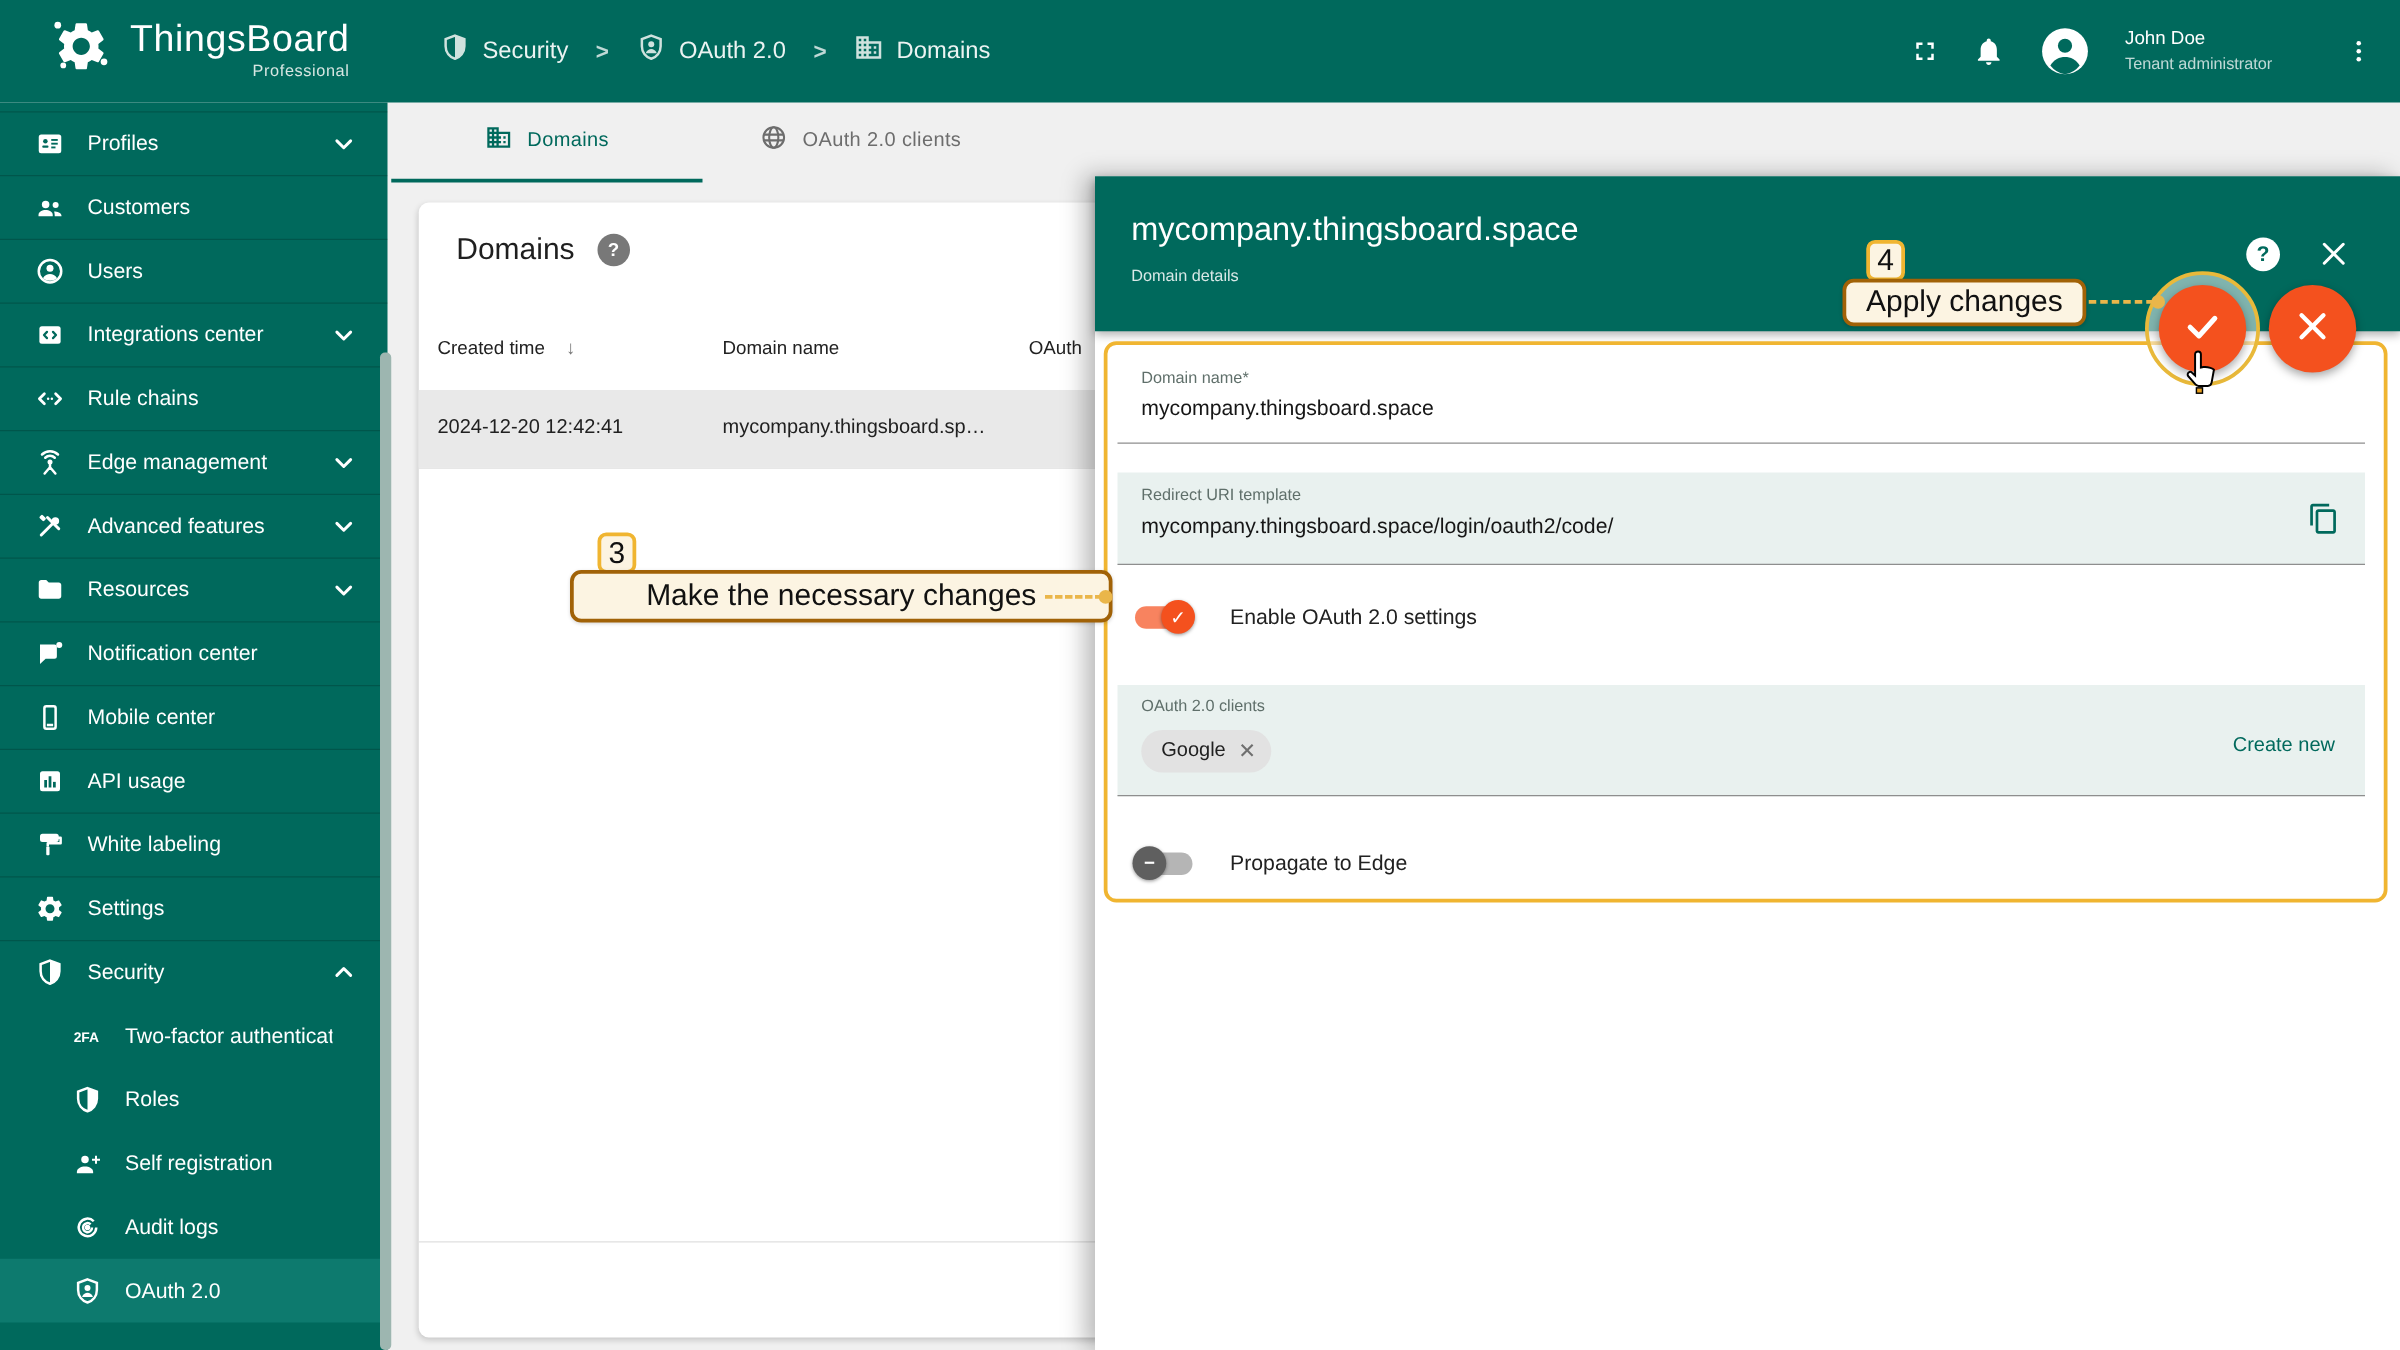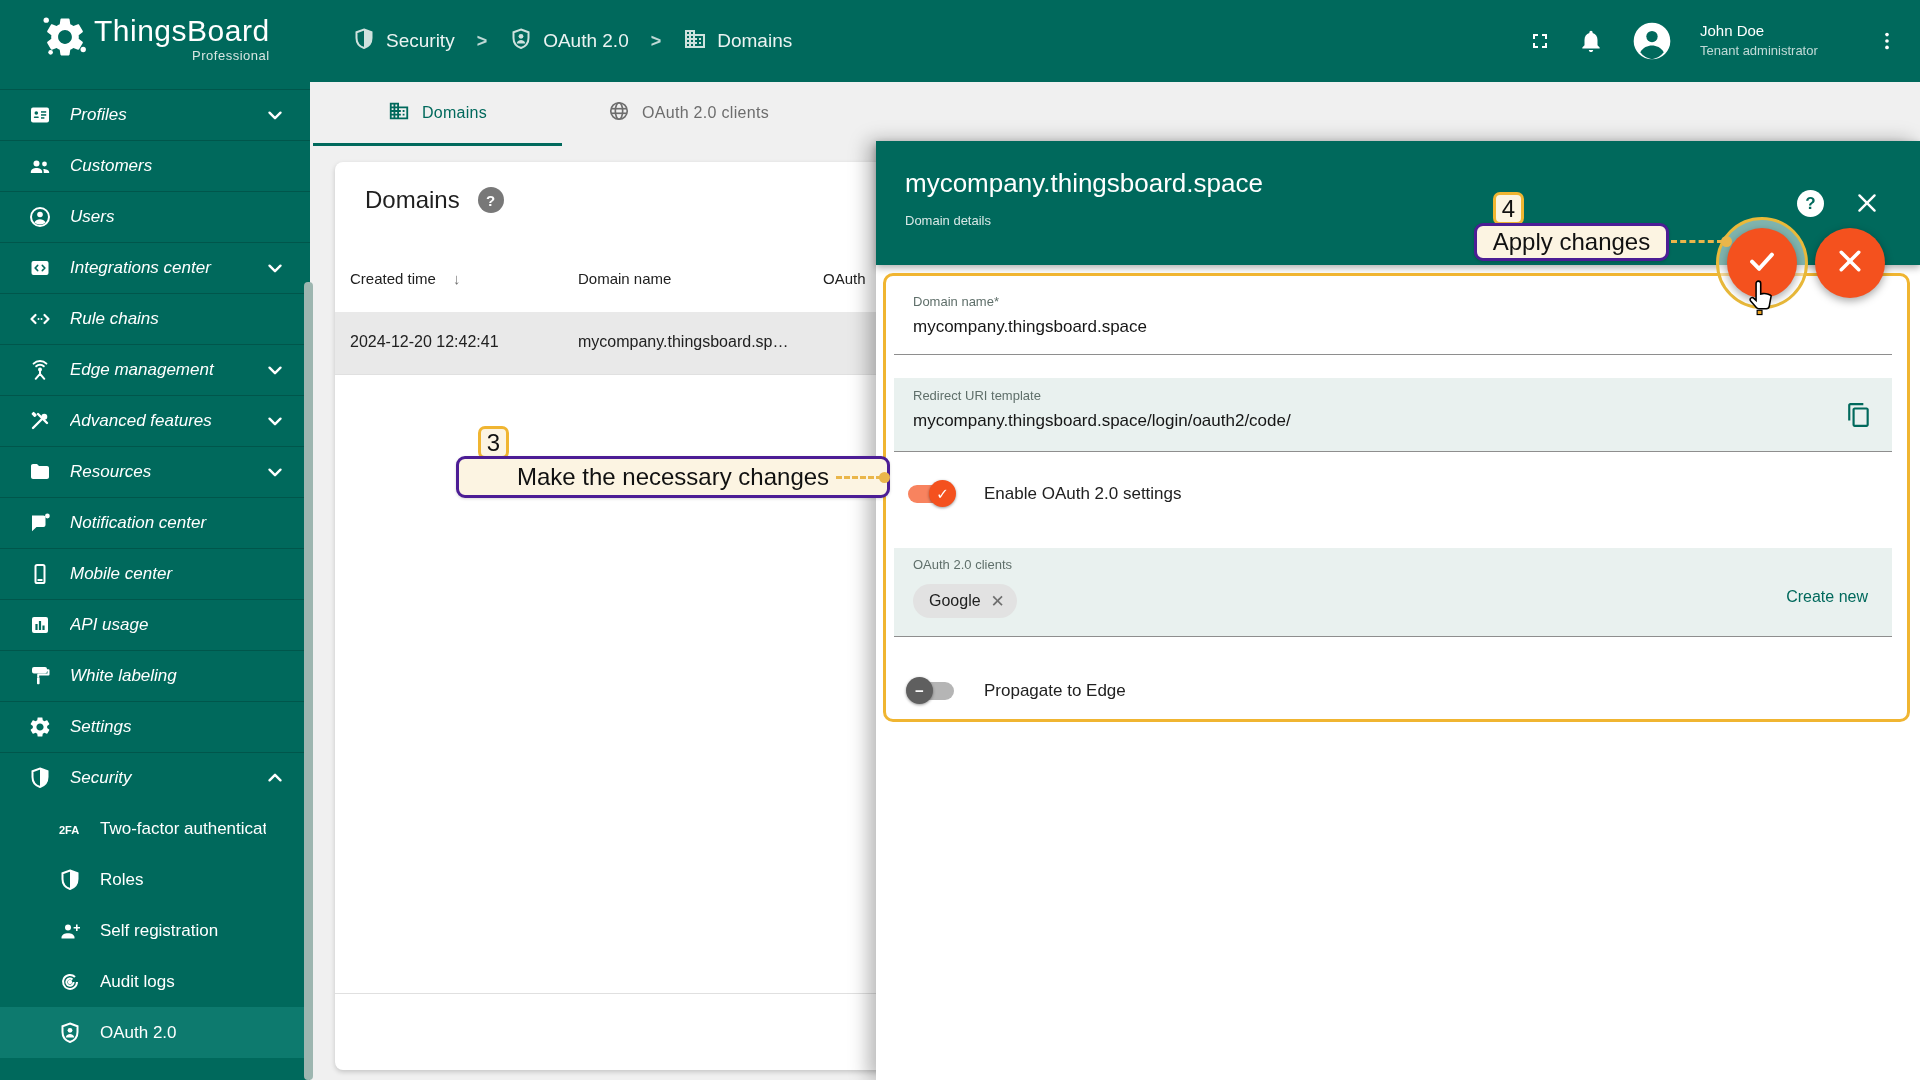--- a/index.html
+++ b/index.html
@@ -2,36 +2,36 @@
 <html><head>
 <meta charset="utf-8">
 <style>
   html,body{margin:0;padding:0;background:#222;}
   *{box-sizing:border-box;font-family:"Liberation Sans","DejaVu Sans",sans-serif;}
   .stage{position:relative;width:1920px;height:1080px;overflow:hidden;background:#f0f0f0;}
 
   
   .topbar{position:absolute;left:0;top:0;width:1920px;height:82px;background:#00695c;z-index:30;display:flex;align-items:center;}
   .logo{position:absolute;left:42px;top:14px;display:flex;align-items:center;}
-  .logo-text{margin-left:6px;}
+  .logo-text{margin-left:16px;}
   .logo-title{color:#fff;font-size:30px;font-weight:500;letter-spacing:.5px;line-height:32px;}
   .logo-sub{color:#d7e6e2;font-size:13px;text-align:right;letter-spacing:.5px;margin-top:1px;}
   .crumbs{position:absolute;left:352px;top:0;height:82px;display:flex;align-items:center;gap:14px;}
   .crumb{display:flex;align-items:center;gap:10px;color:rgba(255,255,255,.92);font-size:19px;}
   .crumb-sep{color:rgba(255,255,255,.75);font-size:18px;font-weight:700;margin:0 8px;}
   .top-right{position:absolute;right:22px;top:0;height:82px;display:flex;align-items:center;gap:26px;}
   .user-block{display:flex;flex-direction:column;line-height:20px;min-width:150px;}
   .user-name{color:#fff;font-size:15px;}
   .user-role{color:rgba(255,255,255,.75);font-size:13px;}
   .icon-btn{display:flex;align-items:center;justify-content:center;cursor:pointer;}
 
   
   .sidebar{position:absolute;left:0;top:82px;width:310px;height:998px;background:#00695c;z-index:25;}
   .srow{position:absolute;left:0;width:310px;height:51px;display:flex;align-items:center;cursor:pointer;}
-  .srow.toplevel{border-top:1px solid rgba(0,0,0,.18);font-style:italic;}
+  .srow.toplevel{border-top:1px solid rgba(0,0,0,.18);}
   .srow .sic{position:absolute;left:28px;width:24px;height:24px;display:flex;align-items:center;justify-content:center;}
   .srow.sub .sic{left:58px;}
   .slbl{position:absolute;left:70px;right:44px;color:#fff;font-size:17px;white-space:nowrap;overflow:hidden;}
   .srow.sub .slbl{left:100px;}
   .chev{position:absolute;right:24px;width:22px;height:22px;}
   .srow.active{background:#0d7a6e;}
   .side-thumb{position:absolute;left:304px;top:282px;width:9px;height:798px;background:#9db6b0;border-radius:4px;z-index:26;}
 
   
   .tabbar{position:absolute;left:310px;top:82px;width:1610px;height:64px;background:#f0f0f0;z-index:5;}
@@ -82,21 +82,21 @@
   .switch.off .track{background:#b5b5b5;}
   .switch.off .knob{left:-2px;background:#5f5f5f;}
   .clients-box{position:absolute;left:8px;top:272px;width:998px;height:89px;background:#e9f1ef;border-bottom:1px solid #8e8e8e;}
   .clients-box .flabel{position:absolute;left:19px;top:9px;font-size:13px;color:#5f6f6a;}
   .chip{position:absolute;left:19px;top:36px;height:34px;padding:0 12px 0 16px;background:#e2e2e2;border-radius:17px;display:flex;align-items:center;gap:10px;font-size:16px;color:#212121;cursor:pointer;}
   .chip .chip-x{color:#6f6f6f;font-size:17px;cursor:pointer;}
   .create-new{position:absolute;right:24px;top:40px;font-size:16px;font-weight:500;color:#00695c;cursor:pointer;}
 
   
   .co-num{position:absolute;border:3px solid #f0b531;border-radius:7px;background:#fcf4e2;color:#111;font-size:24px;display:flex;align-items:center;justify-content:center;z-index:70;}
-  .co-text{position:absolute;border:3px solid #4c1d95;border-radius:9px;background:#fcf4e2;color:#111;font-size:24px;display:flex;align-items:center;justify-content:center;white-space:nowrap;z-index:70;box-shadow:0 1px 3px rgba(0,0,0,.15);}
+  .co-text{position:absolute;border:3px solid #a16207;border-radius:9px;background:#fcf4e2;color:#111;font-size:24px;display:flex;align-items:center;justify-content:center;white-space:nowrap;z-index:70;box-shadow:0 1px 3px rgba(0,0,0,.15);}
   .dash{position:absolute;border-top:3px dashed #eab64a;z-index:70;}
   .dot{position:absolute;width:11px;height:11px;border-radius:50%;background:#eab64a;z-index:70;}
 
   .cursor{position:absolute;left:1744px;top:278px;z-index:90;}
 </style>
 </head>
 <body>
 
 <div class="stage">
 

